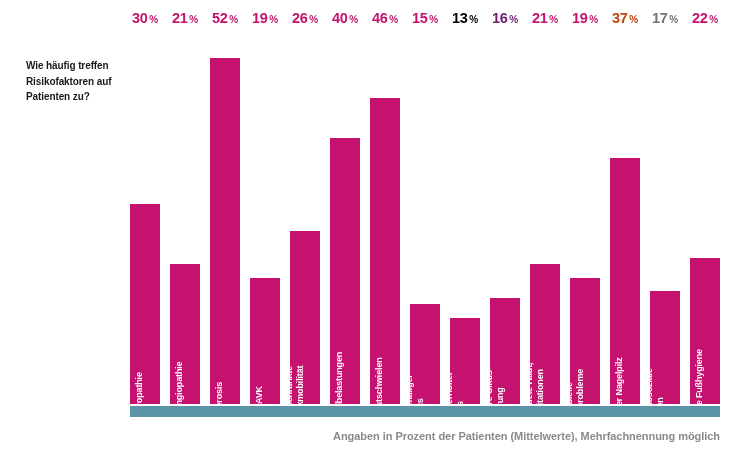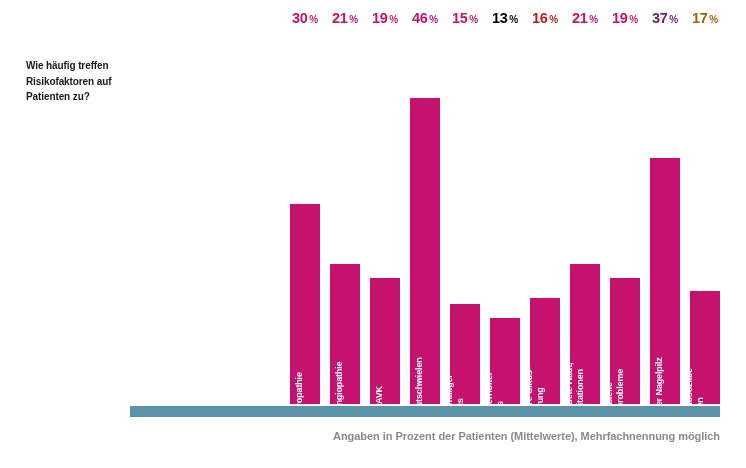--- a/index.html
+++ b/index.html
@@ -43,21 +43,21 @@
     height: 374px;
   }
   #bars {
     position: absolute;
     left: 0;
     bottom: 0;
     width: 100%;
     height: 100%;
     display: flex;
     align-items: flex-end;
-    justify-content: flex-end;
+    justify-content: space-between;
   }
   .bar-slot {
     position: relative;
     width: 30px;
     margin-right: 10px;
     display: flex;
     flex-direction: column;
     justify-content: flex-end;
     align-items: center;
     height: 100%;
@@ -145,23 +145,42 @@
             <div class="bar-label">Neuropathie</div>
           </div>
         </div>
         <div class="bar-slot">
           <div class="bar-value" style="color: rgb(196, 18, 110);"><span class="num">21</span><span class="pct">%</span></div>
           <div class="bar-rect" style="height: 139.731px; background: rgb(196, 18, 110);">
             <div class="bar-label">Mikroangiopathie</div>
           </div>
         </div>
         <div class="bar-slot">
+          <div class="bar-value" style="color: rgb(196, 18, 110);"><span class="num">52</span><span class="pct">%</span></div>
+          <div class="bar-rect" style="height: 346px; background: rgb(196, 18, 110);">
+            <div class="bar-label">Xerosis</div>
+          </div>
+        </div>
+        <div class="bar-slot">
           <div class="bar-value" style="color: rgb(196, 18, 110);"><span class="num">19</span><span class="pct">%</span></div>
           <div class="bar-rect" style="height: 126.423px; background: rgb(196, 18, 110);">
             <div class="bar-label">PAVK</div>
+          </div>
+        </div>
+        <div class="bar-slot">
+          <div class="bar-value" style="color: rgb(196, 18, 110);"><span class="num">26</span><span class="pct">%</span></div>
+          <div class="bar-rect" style="height: 173px; background: rgb(196, 18, 110);">
+            <div class="bar-label">Eingeschränkte
+Gelenkmobilität</div>
+          </div>
+        </div>
+        <div class="bar-slot">
+          <div class="bar-value" style="color: rgb(196, 18, 110);"><span class="num">40</span><span class="pct">%</span></div>
+          <div class="bar-rect" style="height: 266.154px; background: rgb(196, 18, 110);">
+            <div class="bar-label">Druckfehlbelastungen</div>
           </div>
         </div>
         <div class="bar-slot">
           <div class="bar-value" style="color: rgb(196, 18, 110); margin-top: 6px;"><span class="num">46</span><span class="pct">%</span></div>
           <div class="bar-rect" style="height: 306.077px; background: rgb(196, 18, 110);">
             <div class="bar-label">Hornhautschwielen</div>
           </div>
         </div>
         <div class="bar-slot">
           <div class="bar-value" style="color: rgb(196, 18, 110); margin-top: 25px;"><span class="num">15</span><span class="pct">%</span></div>
@@ -171,53 +190,59 @@
           </div>
         </div>
         <div class="bar-slot">
           <div class="bar-value" style="color: #000000; margin-top: 20px;"><span class="num">13</span><span class="pct">%</span></div>
           <div class="bar-rect" style="height: 86.5px; background: rgb(196, 18, 110);">
             <div class="bar-label">Wiederholter
 Ulkus</div>
           </div>
         </div>
         <div class="bar-slot">
-          <div class="bar-value" style="color: #b91c1c; margin-top: 44px;"><span class="num">16</span><span class="pct">%</span></div>
+          <div class="bar-value" style="color: #701a75; margin-top: 44px;"><span class="num">16</span><span class="pct">%</span></div>
           <div class="bar-rect" style="height: 106.462px; background: rgb(196, 18, 110);">
             <div class="bar-label">Frühere Ulkus-
 Erfahrung</div>
           </div>
         </div>
         <div class="bar-slot">
           <div class="bar-value" style="color: rgb(196, 18, 110);"><span class="num">21</span><span class="pct">%</span></div>
           <div class="bar-rect" style="height: 139.731px; background: rgb(196, 18, 110);">
             <div class="bar-label">Entzündete Haut,
 Hautirritationen</div>
           </div>
         </div>
         <div class="bar-slot">
           <div class="bar-value" style="color: rgb(196, 18, 110);"><span class="num">19</span><span class="pct">%</span></div>
           <div class="bar-rect" style="height: 126.423px; background: rgb(196, 18, 110);">
             <div class="bar-label">Mikrobielle
 Hautprobleme</div>
           </div>
         </div>
         <div class="bar-slot">
-          <div class="bar-value" style="color: #701a75;"><span class="num">37</span><span class="pct">%</span></div>
+          <div class="bar-value" style="color: #c2410c;"><span class="num">37</span><span class="pct">%</span></div>
           <div class="bar-rect" style="height: 246.192px; background: rgb(196, 18, 110);">
             <div class="bar-label">Fuß- oder Nagelpilz</div>
           </div>
         </div>
         <div class="bar-slot">
-          <div class="bar-value" style="color: #a16207;"><span class="num">17</span><span class="pct">%</span></div>
+          <div class="bar-value" style="color: #737373;"><span class="num">17</span><span class="pct">%</span></div>
           <div class="bar-rect" style="height: 113.115px; background: rgb(196, 18, 110);">
             <div class="bar-label">Psychosoziale
 Risiken</div>
           </div>
         </div>
+        <div class="bar-slot">
+          <div class="bar-value" style="color: rgb(196, 18, 110);"><span class="num">22</span><span class="pct">%</span></div>
+          <div class="bar-rect" style="height: 146.385px; background: rgb(196, 18, 110);">
+            <div class="bar-label">Mangelnde Fußhygiene</div>
+          </div>
+        </div>
       </div>
   </div>
 
   <div id="axis-bar"></div>
 
   <div id="footnote">Angaben in Prozent der Patienten (Mittelwerte), Mehrfachnennung möglich</div>
 
 </div>
 
 </body></html>

